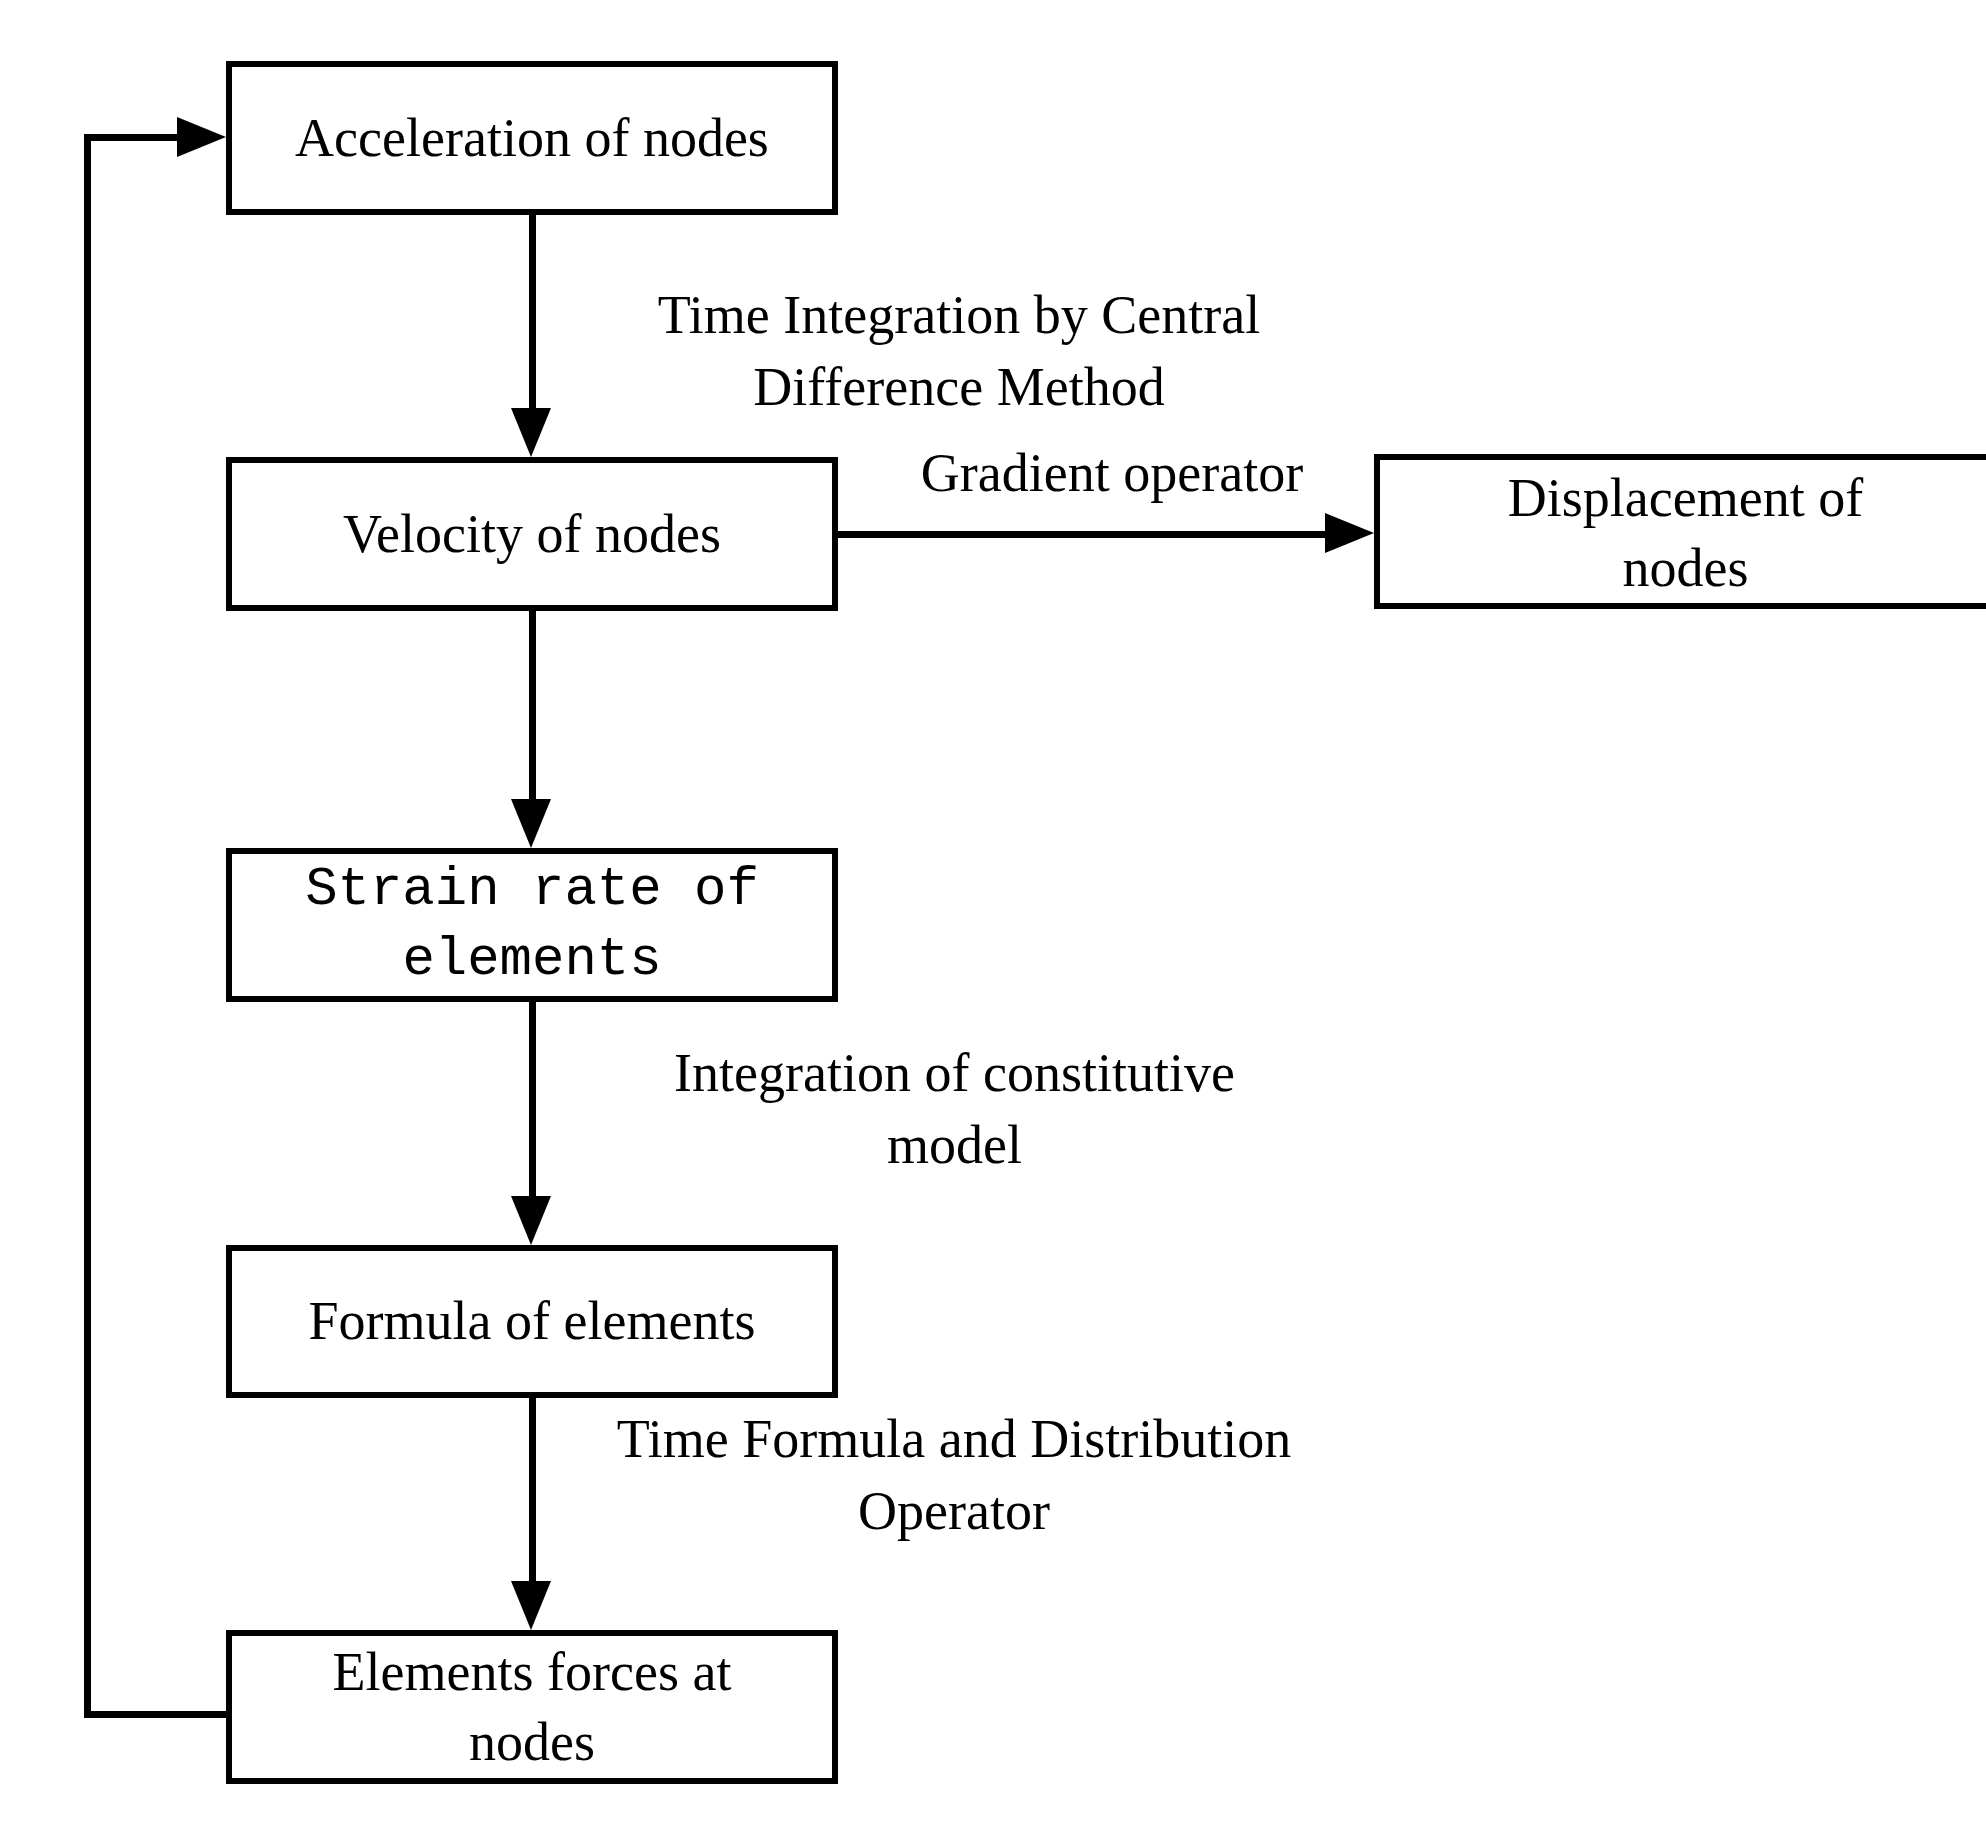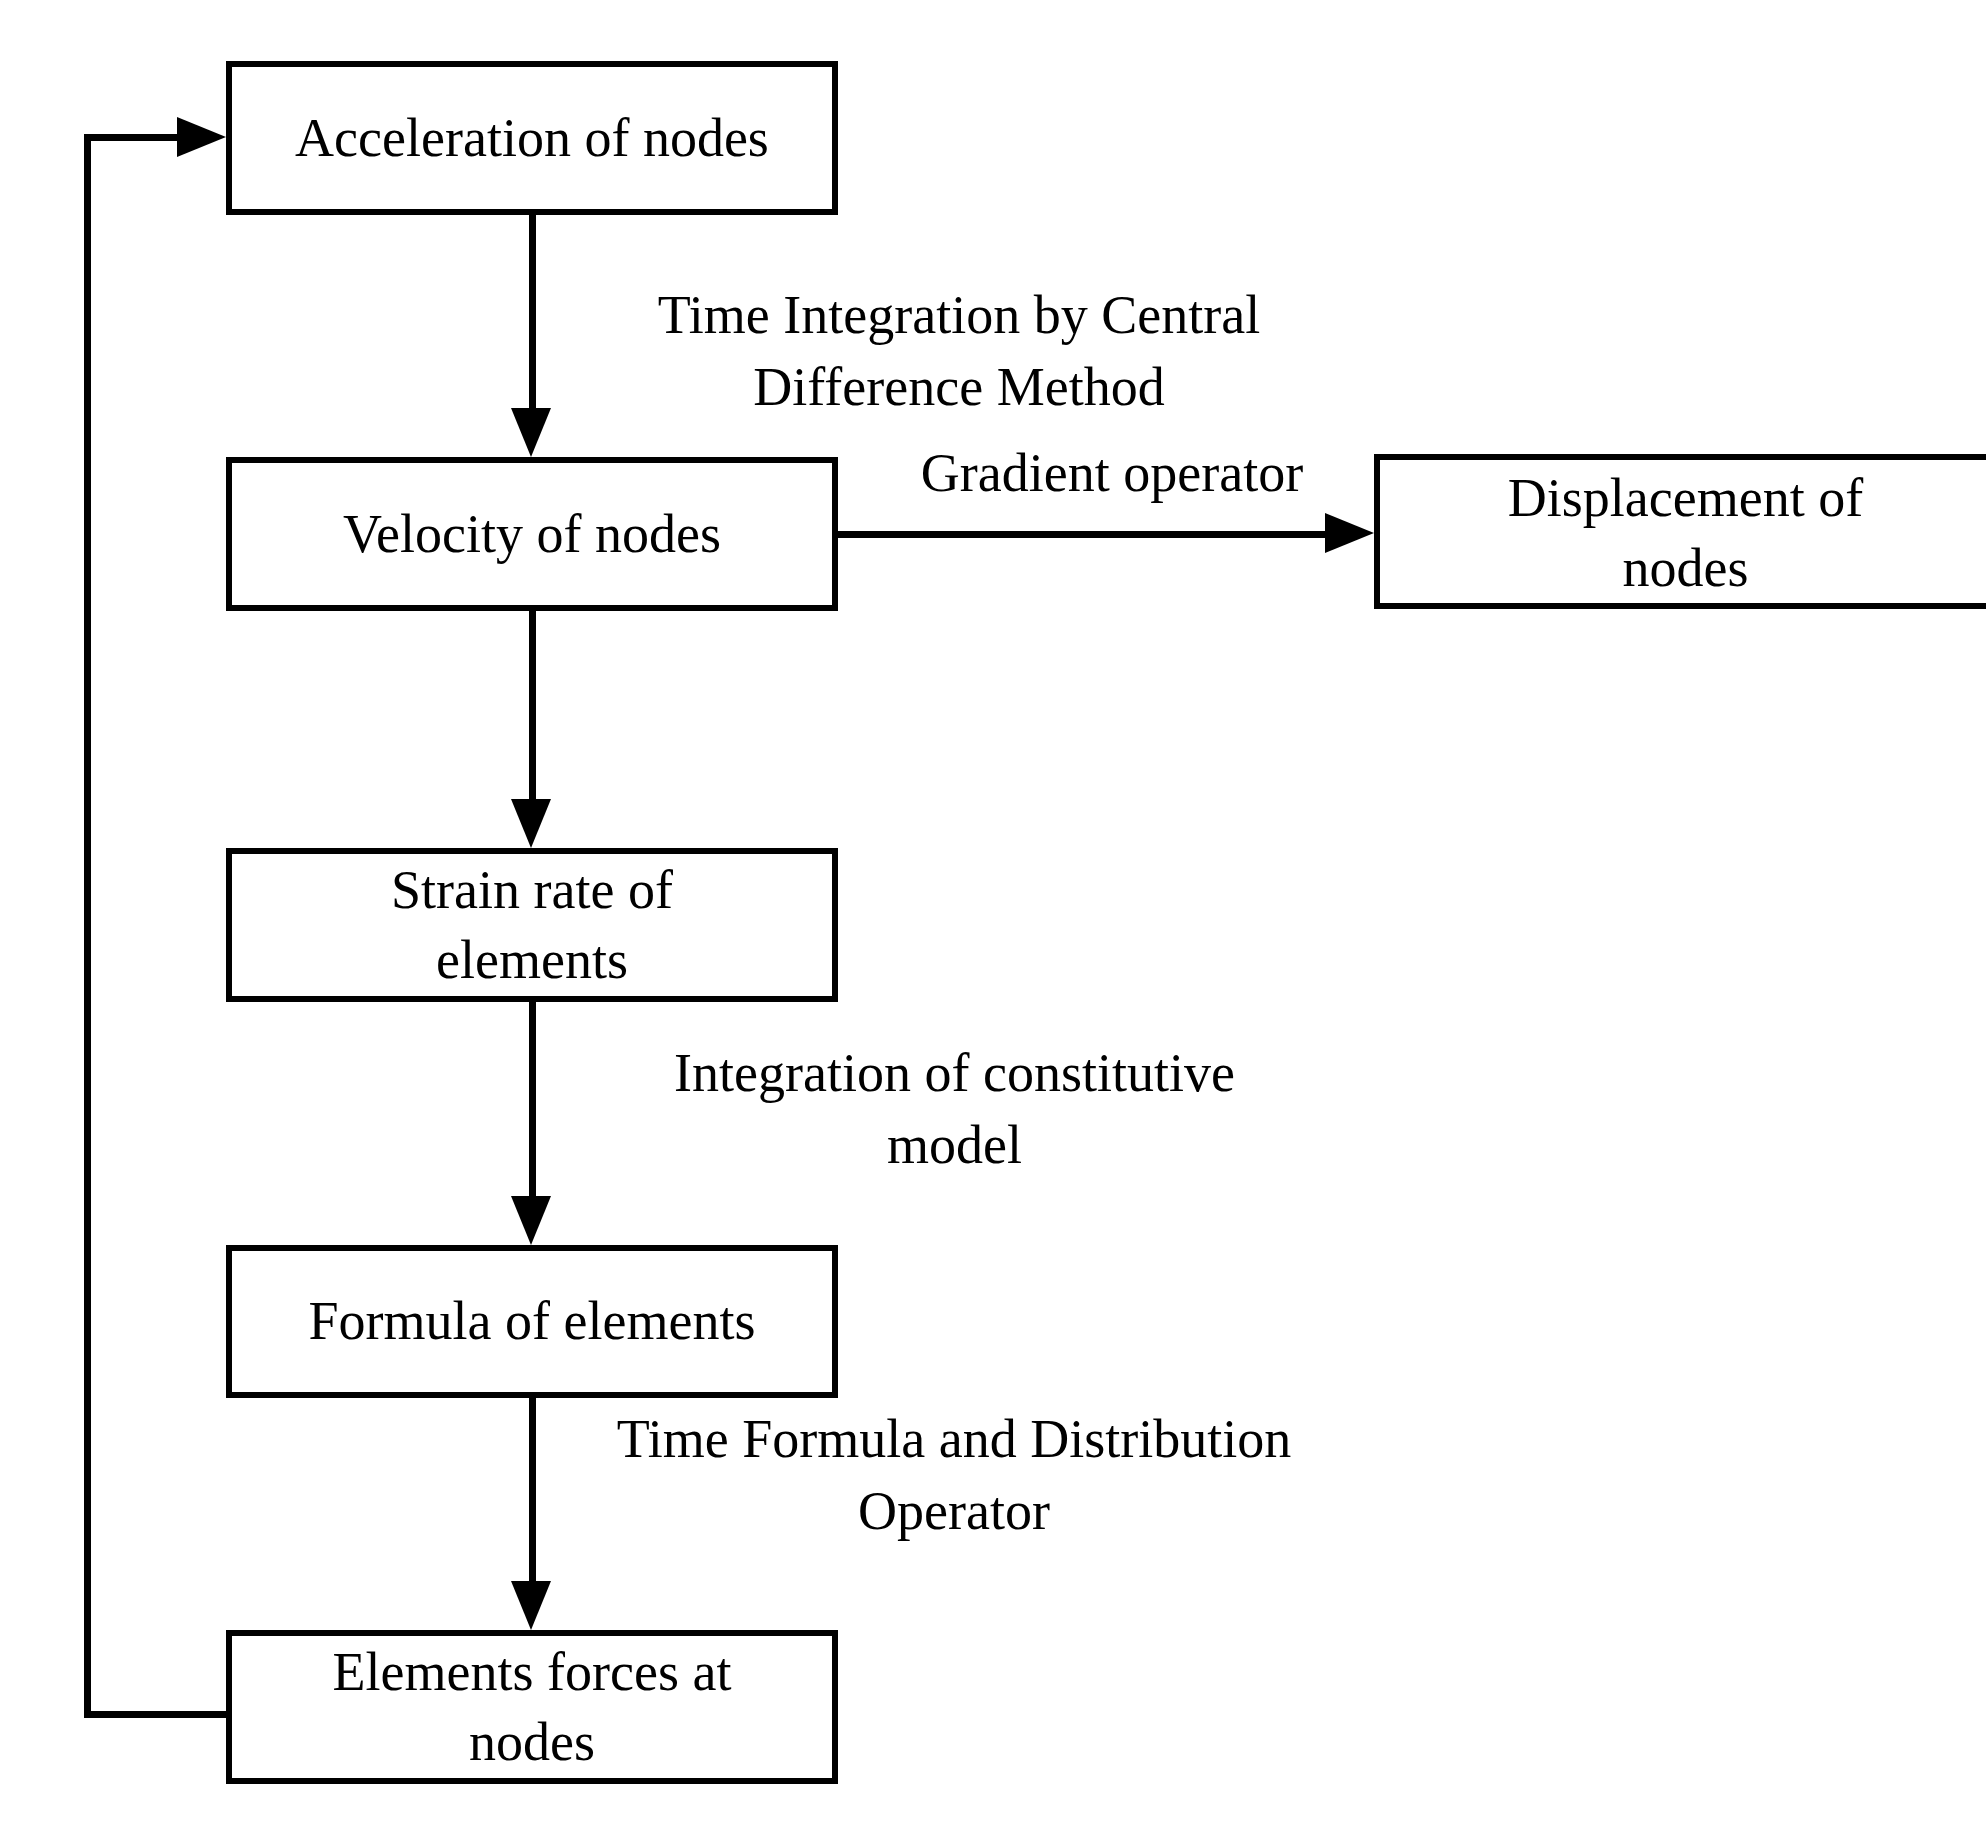--- a/index.html
+++ b/index.html
@@ -26,21 +26,21 @@
     justify-content: center;
     text-align: center;
     font-size: 54px;
     line-height: 1.3;
   }
   .node-label { white-space: pre-line; }
 
   #node-acceleration { left: 188px;  top: 61px;   width: 612px; height: 154px; }
   #node-velocity     { left: 188px;  top: 457px;  width: 612px; height: 154px; }
   #node-displacement { left: 1336px; top: 454px;  width: 623px; height: 155px; align-items: flex-end; }
-  #node-strain-rate  { left: 188px;  top: 848px;  width: 612px; height: 154px; }
+  #node-strain-rate  { left: 188px;  top: 848px;  width: 612px; height: 154px; font-family: Liberation Mono, monospace; }
   #node-stress       { left: 188px;  top: 1245px; width: 612px; height: 153px; }
   #node-forces       { left: 188px;  top: 1630px; width: 612px; height: 154px; }
 
   
   .edge-line { position: absolute; background: #000000; }
 
   .arrow-down {
     position: absolute; width: 0; height: 0;
     border-left: 20.7px solid transparent;
     border-right: 20.7px solid transparent;

